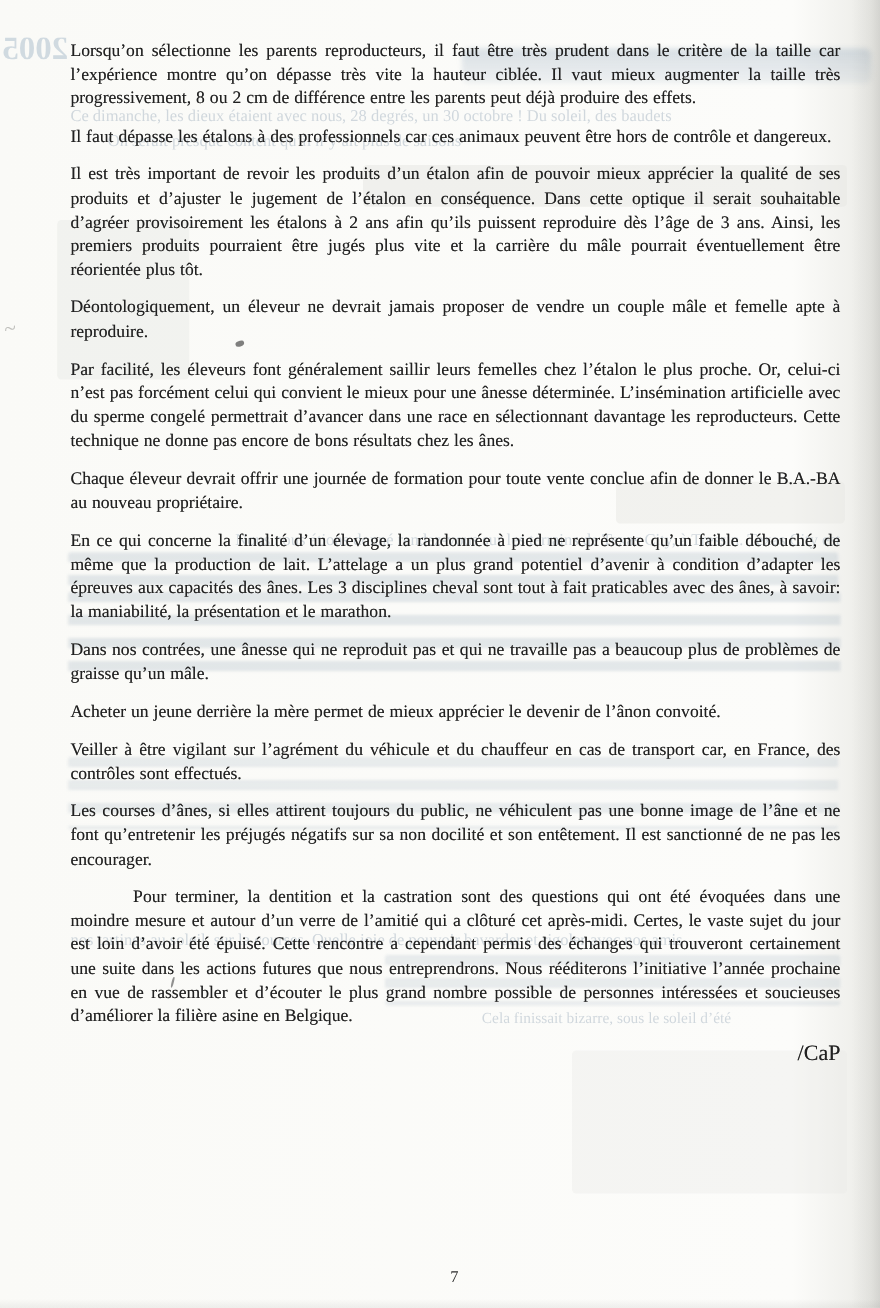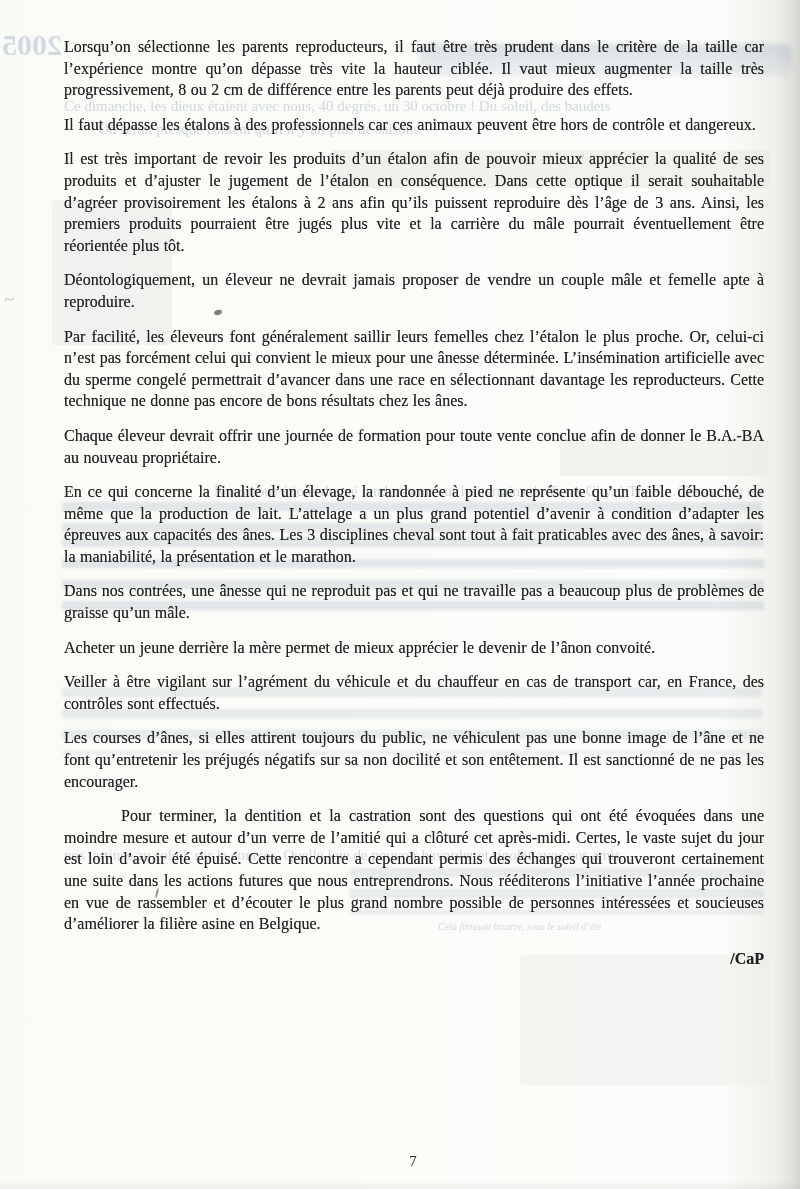--- a/index.html
+++ b/index.html
@@ -23,22 +23,21 @@
     color:#212121;
     text-shadow:0 0 .6px rgba(30,30,30,.55);
     word-spacing:.5px;
     z-index:3;
   }
   .content p{margin:0 0 13px;text-align:justify;}
   .content p.indent{text-indent:57px;}
   .signature{
     text-align:right;
     margin-top:1px;
-    font-size:16px;
-    font-weight:bold;
+    font-size:20px;
   }
   .page-number{
     position:absolute;
     left:0;top:1153px;width:826px;
     text-align:center;
     font-size:15px;
     color:#2a2a2a;
     z-index:3;
   }
   
@@ -47,21 +46,21 @@
   .ghost-year{
     top:34px;left:2px;
     font-size:30px;font-weight:bold;
     color:#9fb4c6;opacity:.45;filter:blur(.7px);
     transform:scaleX(-1);
   }
   .ghost-l1{top:96px;left:64px;width:700px;}
   .ghost-l2{top:119px;left:64px;width:520px;margin-left:34px;}
   .ghost-l3{top:481px;left:64px;width:700px;text-align:right;}
   .ghost-l4{top:845px;left:64px;width:700px;}
-  .ghost-l5{top:916px;left:438px;width:330px;font-size:10px;font-style:italic;}
+  .ghost-l5{top:916px;left:438px;width:330px;font-size:14px;}
   .smear{
     position:absolute;z-index:1;border-radius:3px;
     background:repeating-linear-gradient(180deg,
        rgba(168,183,196,.30) 0 9px, rgba(168,183,196,0) 9px 21px);
     filter:blur(1.6px);
   }
   .smear-headline{
     top:44px;left:420px;width:372px;height:32px;
     background:linear-gradient(180deg,rgba(150,170,190,.35),rgba(150,170,190,.12));
     filter:blur(2.5px);border-radius:6px;
@@ -100,21 +99,21 @@
 <div class="page">
 
   <div class="patch patch-top"></div>
   <div class="patch patch-left"></div>
   <div class="patch patch-mid"></div>
   <div class="patch patch-low"></div>
 
   <div class="ghost ghost-year">2005</div>
   <div class="smear smear-headline"></div>
 
-  <div class="ghost ghost-l1">Ce dimanche, les dieux étaient avec nous, 40 degrés, un 30 octobre ! Du soleil, des baudets</div>
+  <div class="ghost ghost-l1">Ce dimanche, les dieux étaient avec nous, 28 degrés, un 30 octobre ! Du soleil, des baudets</div>
   <div class="ghost ghost-l2">On serait presque content qu’il n’y ait plus de saisons</div>
   <div class="ghost ghost-l3">Nous nous étions donné rendez-vous sur les terrains de Texas City, à Tressin. Texas City est</div>
   <div class="ghost ghost-l4">nos tartines au soleil, sur la courses. Quelle joie de pouvoir bavarder et rigoler avec nos amis</div>
   <div class="ghost ghost-l5">Cela finissait bizarre, sous le soleil d’été</div>
 
   <div class="smear smear-a"></div>
   <div class="smear smear-b"></div>
   <div class="smear smear-c"></div>
   <div class="smear smear-d"></div>
 

